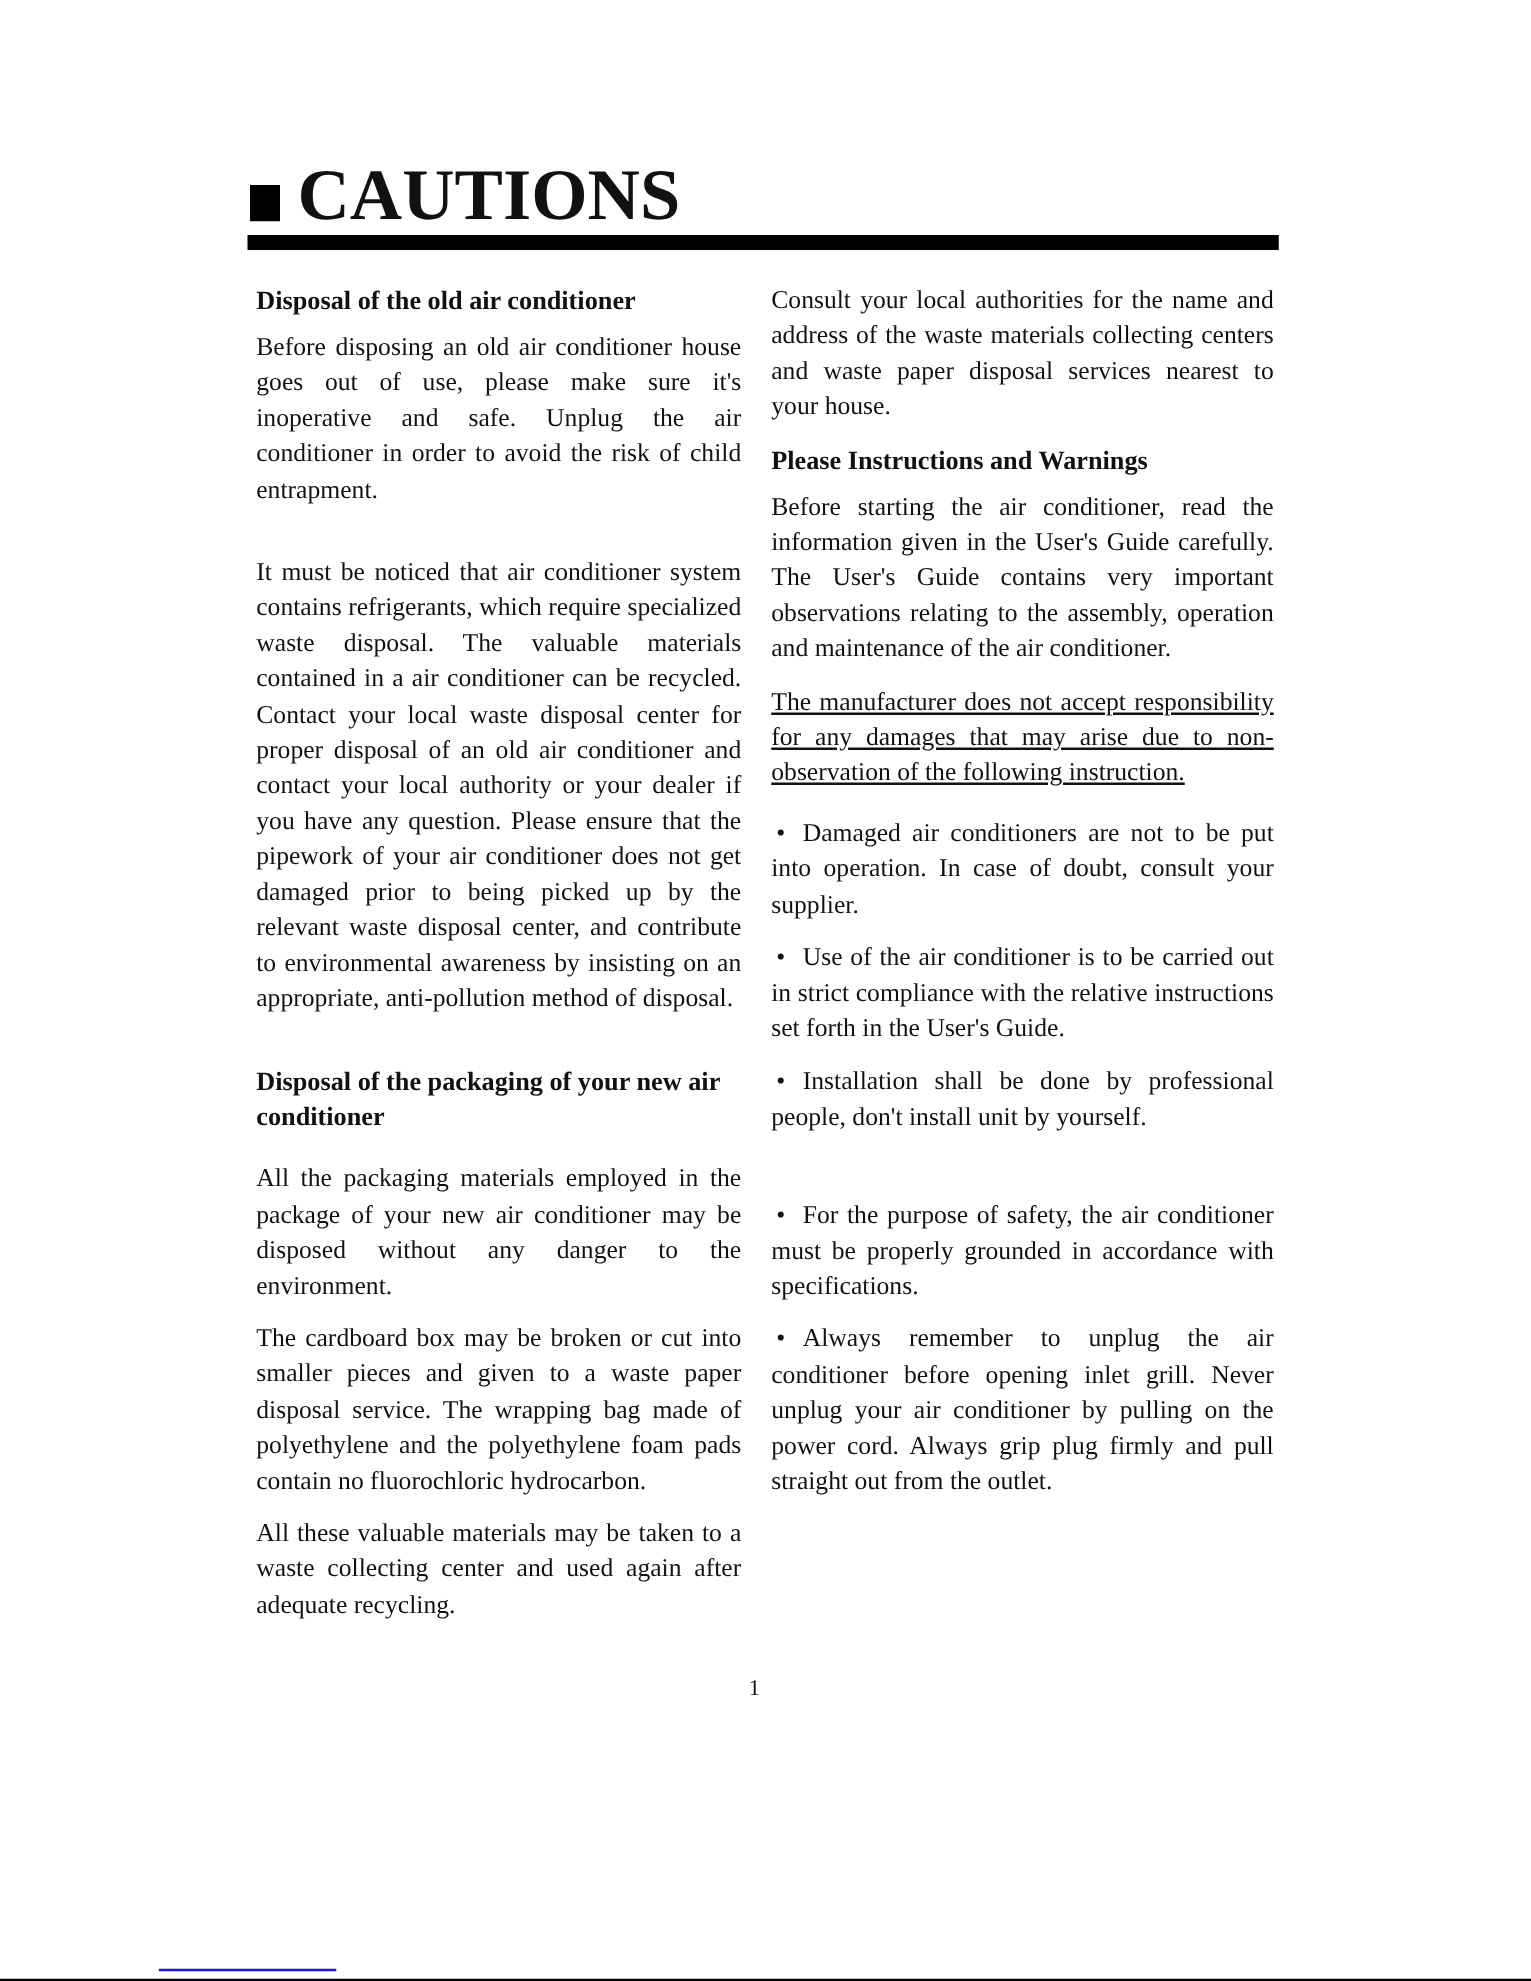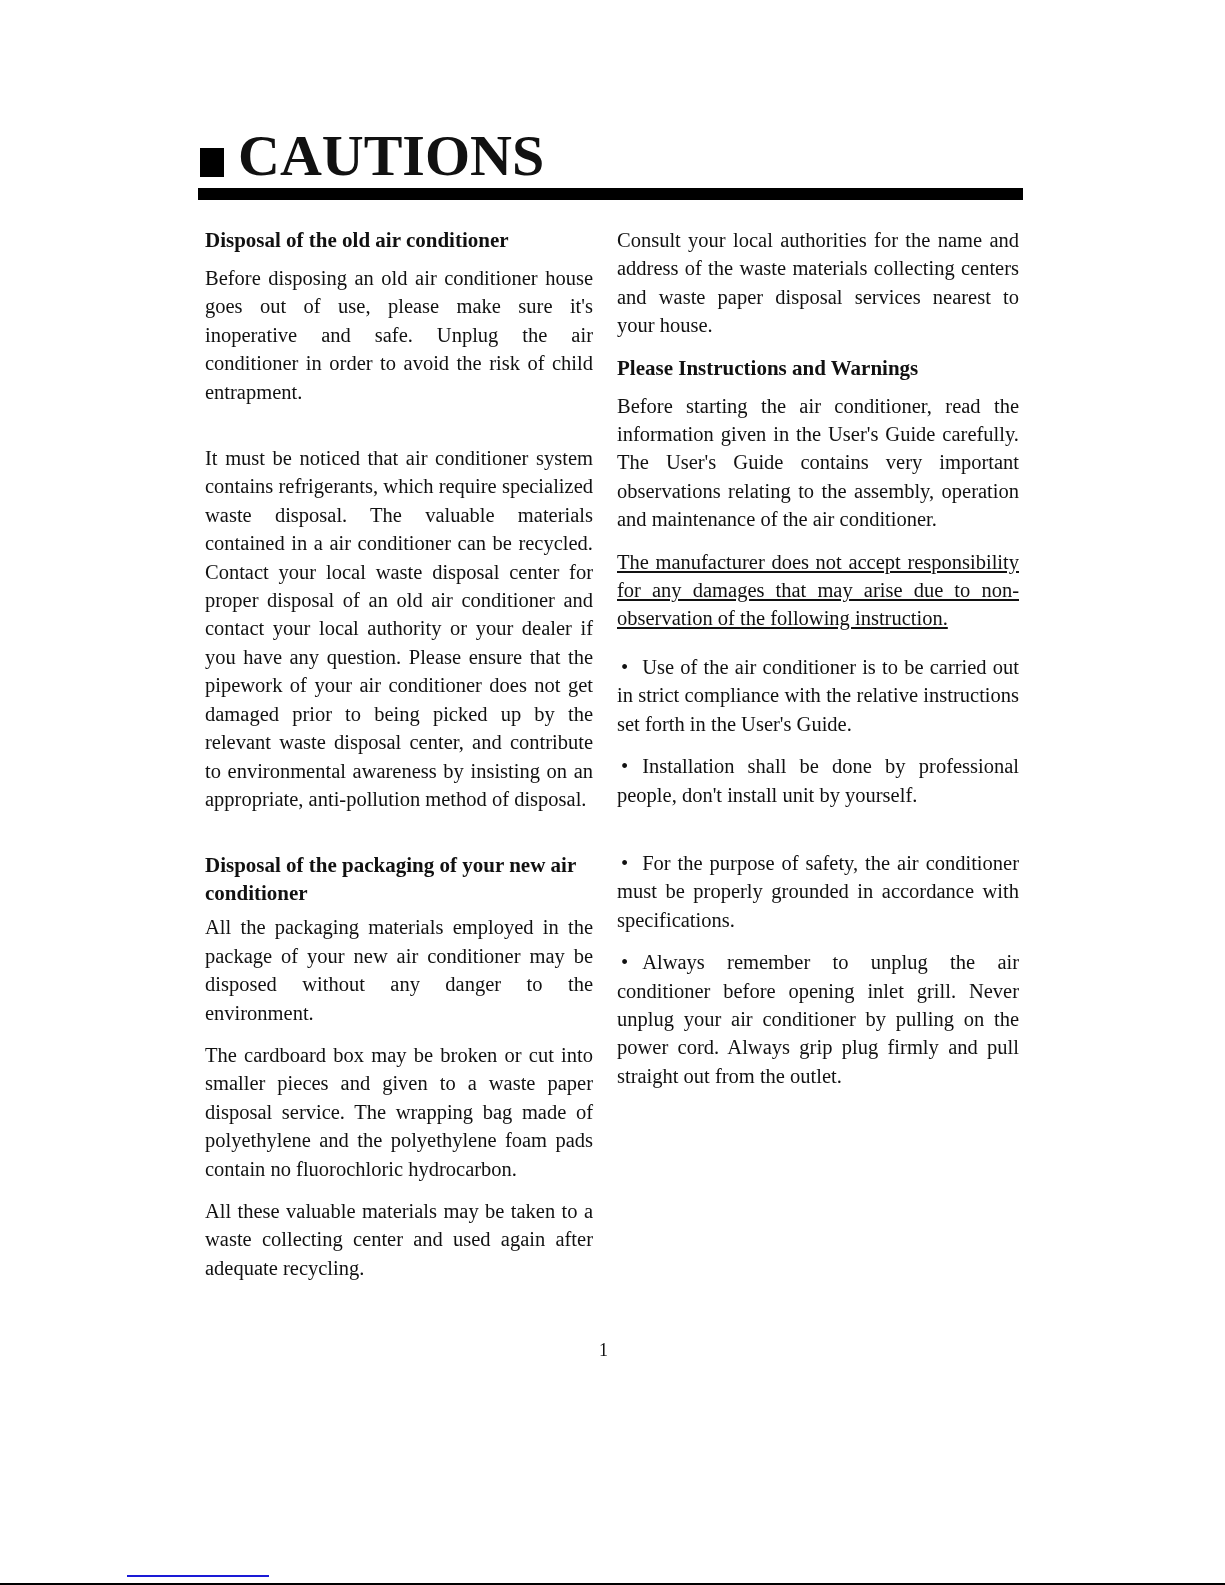--- a/index.html
+++ b/index.html
@@ -29,33 +29,34 @@
   <span class="sq"></span><span>CAUTIONS</span>
 </div>
 <div class="rule"></div>
 
 <div class="col left">
   <h3>Disposal of the old air conditioner</h3>
   <p>Before disposing an old air conditioner house goes out of use, please make sure it's inoperative and safe. Unplug the air conditioner in order to avoid the risk of child entrapment.</p>
   <div class="gap"></div>
   <p>It must be noticed that air conditioner system contains refrigerants, which require specialized waste disposal. The valuable materials contained in a air conditioner can be recycled. Contact your local waste disposal center for proper disposal of an old air conditioner and contact your local authority or your dealer if you have any question. Please ensure that the pipework of your air conditioner does not get damaged prior to being picked up by the relevant waste disposal center, and contribute to environmental awareness by insisting on an appropriate, anti-pollution method of disposal.</p>
   <div class="gap2"></div>
-  <h3 style="margin-bottom:6px;">Disposal of the packaging of your new air conditioner</h3>
+  <h3 style="margin-bottom:22px;">Disposal of the packaging of your new air conditioner</h3>
   <p>All the packaging materials employed in the package of your new air conditioner may be disposed without any danger to the environment.</p>
   <p>The cardboard box may be broken or cut into smaller pieces and given to a waste paper disposal service. The wrapping bag made of polyethylene and the polyethylene foam pads  contain no fluorochloric hydrocarbon.</p>
   <p>All these valuable materials may be taken to a waste collecting center and used again after adequate recycling.</p>
 </div>
 
 <div class="col right">
   <p>Consult your local authorities for the name and address of the waste materials collecting centers and waste paper disposal services nearest to your house.</p>
   <h3>Please Instructions and Warnings</h3>
   <p>Before starting the air conditioner, read the information given in the User's Guide carefully. The User's Guide contains very important observations relating to the assembly, operation and maintenance of the air conditioner.</p>
   <p style="margin-bottom:20px;text-decoration:underline;">The manufacturer does not accept responsibility for any damages that may arise due to non-observation of the following instruction.</p>
+  <p class="bullet">Damaged air conditioners are not to be put into operation. In case of doubt, consult your supplier.</p>
   <p class="bullet">Use of the air conditioner is to be carried out in strict compliance with the relative instructions set forth in the User's Guide.</p>
-  <p class="bullet" style="margin-bottom:40px;">Installation shall be done by professional people, don't install unit by yourself.</p>
+  <p class="bullet" style="margin-bottom:50px;">Installation shall be done by professional people, don't install unit by yourself.</p>
   <p class="bullet">For the purpose of safety, the air conditioner must be properly grounded in accordance with specifications.</p>
   <p class="bullet">Always remember to unplug the air conditioner before opening inlet grill. Never unplug your air conditioner by pulling on the power cord. Always grip plug firmly and pull straight out from the outlet.</p>
 </div>
 
 <div class="pagenum">1</div>
 
 <div class="footer-link"></div>
 <div class="footer-line"></div>
 
 </body></html>

